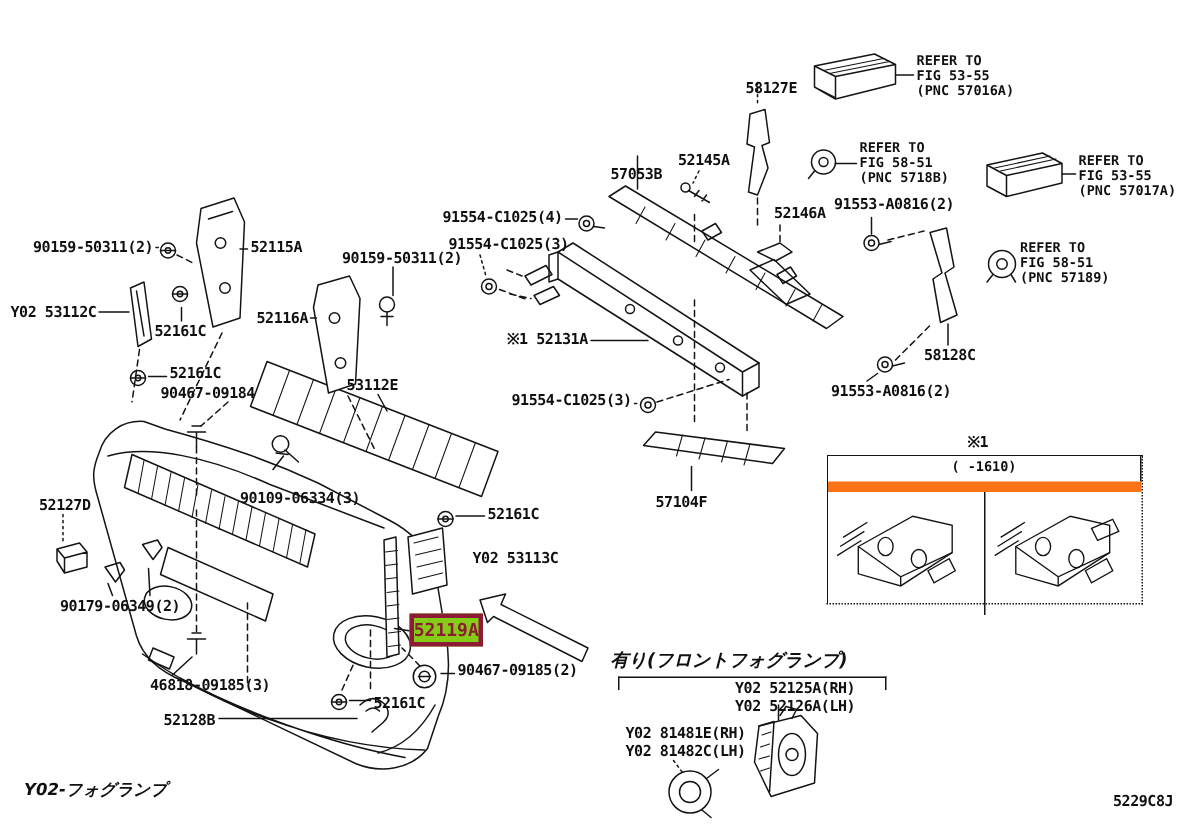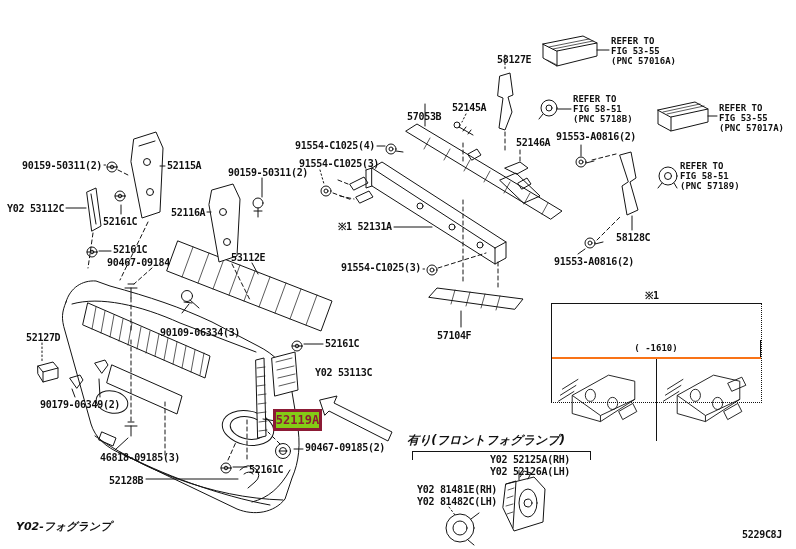--- a/index.html
+++ b/index.html
@@ -15,21 +15,21 @@
           line-height:11px;white-space:nowrap;color:#101010;}
   .refer{position:absolute;font:bold 9px "DejaVu Sans Mono",monospace;line-height:10px;white-space:nowrap;}
   .cjk{font-family:"DejaVu Sans",sans-serif;letter-spacing:0;font-style:italic;}
   #selbox{position:absolute;left:273px;top:409px;width:49px;height:22px;border:3px solid #8c1b35;
           background:#84cc16;color:#8c1b35;display:flex;align-items:center;justify-content:center;
           font:bold 12px "DejaVu Sans Mono",monospace;box-sizing:border-box;}
   #vtable{position:absolute;left:551px;top:303px;width:211px;height:100px;box-sizing:border-box;
           border-top:1px solid #141414;border-left:1px solid #141414;
           border-right:1px dotted #141414;border-bottom:1px dotted #141414;
           display:flex;flex-direction:column;background:#fff;}
-  .vhead{display:flex;height:17px;border-bottom:2px solid #f97316;margin-top:36px;}
+  .vhead{display:flex;height:17px;border-bottom:7px solid #f97316;}
   .vcell{flex:1;text-align:center;font:bold 9px "DejaVu Sans Mono",monospace;line-height:17px;}
   .vcell:first-child{border-right:1px solid #141414;}
   .vbody{flex:1;display:flex;}
   .vimg{flex:1;}
   .vimg:first-child{border-right:1px solid #141414;}
   .vimg svg{display:block;width:100%;height:100%;}
   .vimg svg *{stroke:#141414;fill:none;stroke-width:0.9;}
   #fogbracket{position:absolute;left:412px;top:451px;width:177px;height:8px;
           border-top:1px solid #141414;border-left:1px solid #141414;border-right:1px solid #141414;}
 </style>

